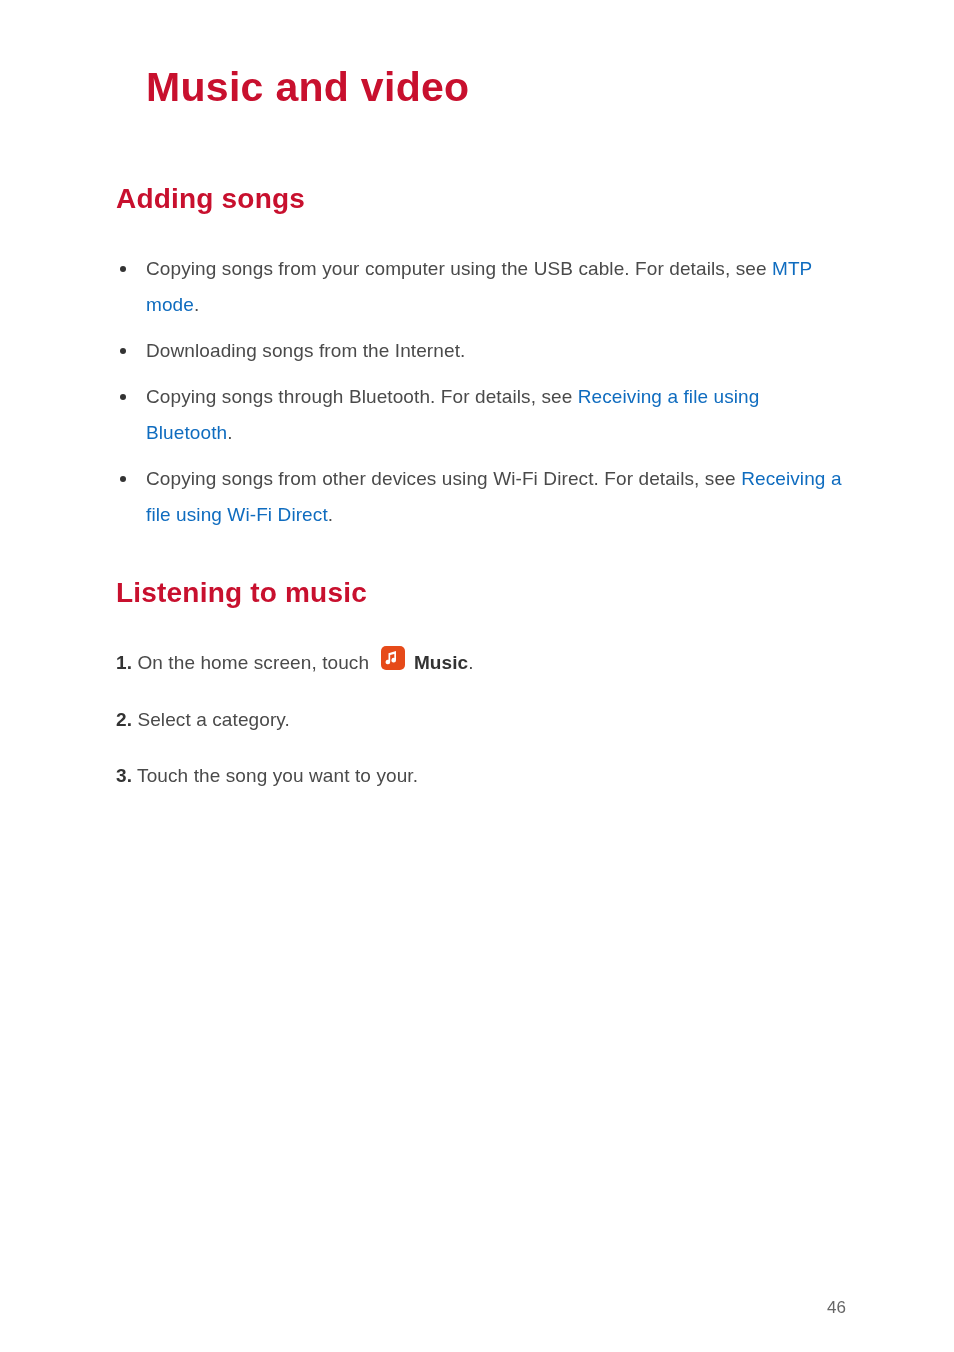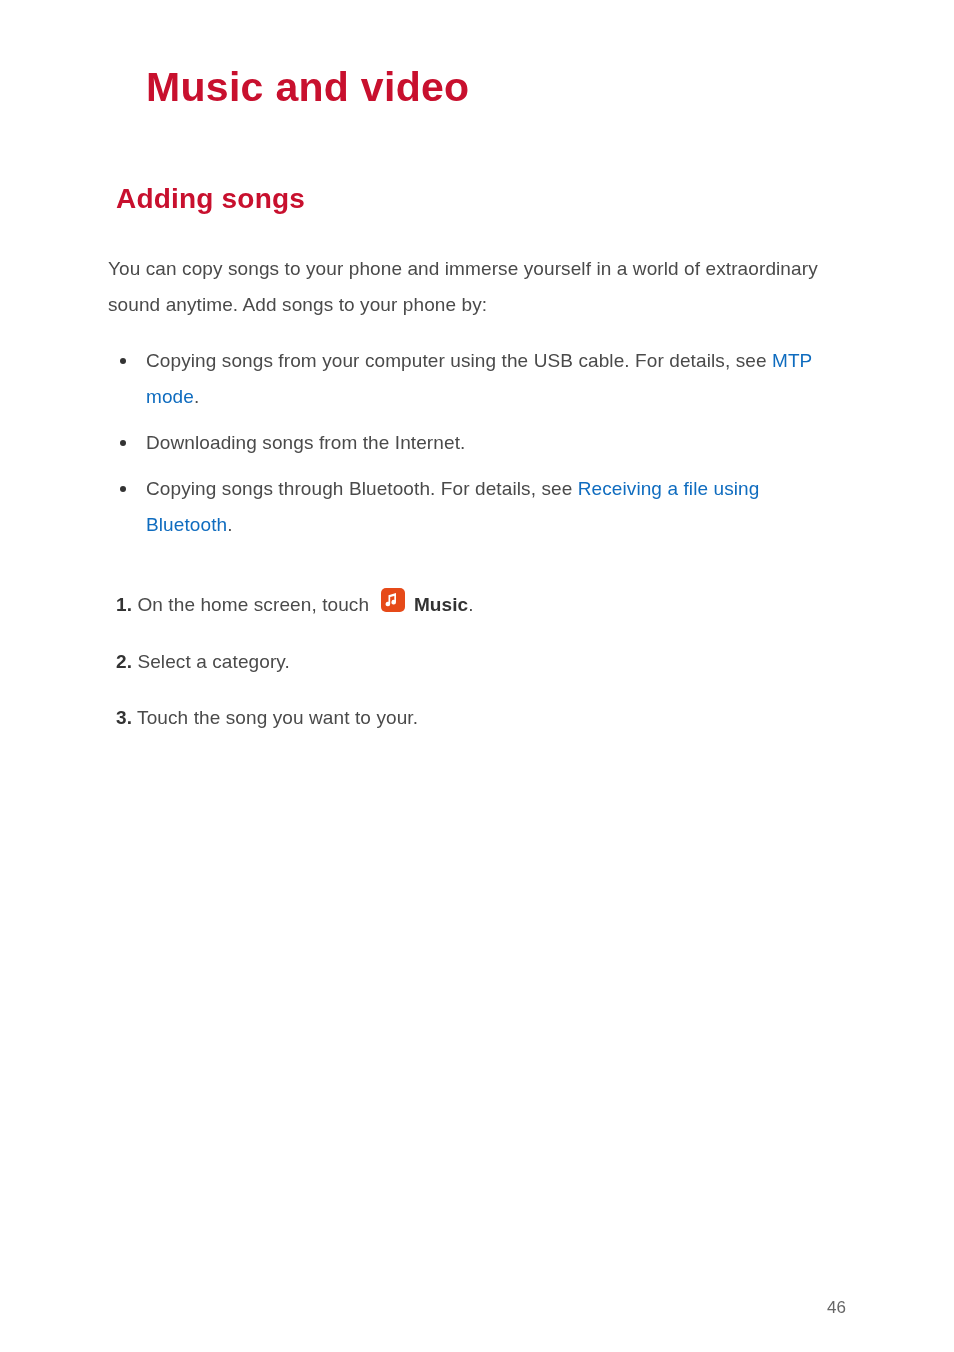--- a/index.html
+++ b/index.html
@@ -21,37 +21,41 @@
 </style>
 </head>
 <body>
 
 <div class="page">
 
   <h1 class="doc-title" style="color:#c8102e">Music and video</h1>
 
   <h2 class="h2" style="color:#c8102e">Adding songs</h2>
 
-  <p class="intro">You can copy songs to your phone and immerse yourself in a world of extraordinary sound anytime. Add songs to your phone by:</p>
 
   <ul class="bullets">
     <li>
       <span class="bullet-dot"></span>
       <span>Copying songs from your computer using the USB cable. For details, see </span><span class="link">MTP mode</span><span>.</span>
     </li>
     <li>
       <span class="bullet-dot"></span>
       <span>Downloading songs from the Internet.</span>
     </li>
     <li>
       <span class="bullet-dot"></span>
       <span>Copying songs through Bluetooth. For details, see </span><span class="link">Receiving a file using Bluetooth</span><span>.</span>
     </li>
+    <li>
+      <span class="bullet-dot"></span>
+      <span>Copying songs from other devices using Wi-Fi Direct. For details, see </span><span class="link">Receiving a file using Wi-Fi Direct</span><span>.</span>
+    </li>
   </ul>
 
+  <h2 class="h2" style="color:#c8102e">Listening to music</h2>
 
   <ol class="steps">
     <li>
       <span class="step-num">1.</span><span> On the home screen, touch </span><span class="music-icon">
         <svg width="24" height="24" viewBox="0 0 24 24">
           <rect x="0" y="0" width="24" height="24" rx="5" ry="5" fill="#e64a19"></rect>
           <path d="M15 5 L15 14.2 A2.3 2.3 0 1 1 13.3 12 L13.3 8.1 L9.2 9 L9.2 16 A2.3 2.3 0 1 1 7.5 13.8 L7.5 7.2 Z" fill="#ffffff"></path>
         </svg>
       </span> <span class="step-bold">Music</span><span>.</span>
     </li>

